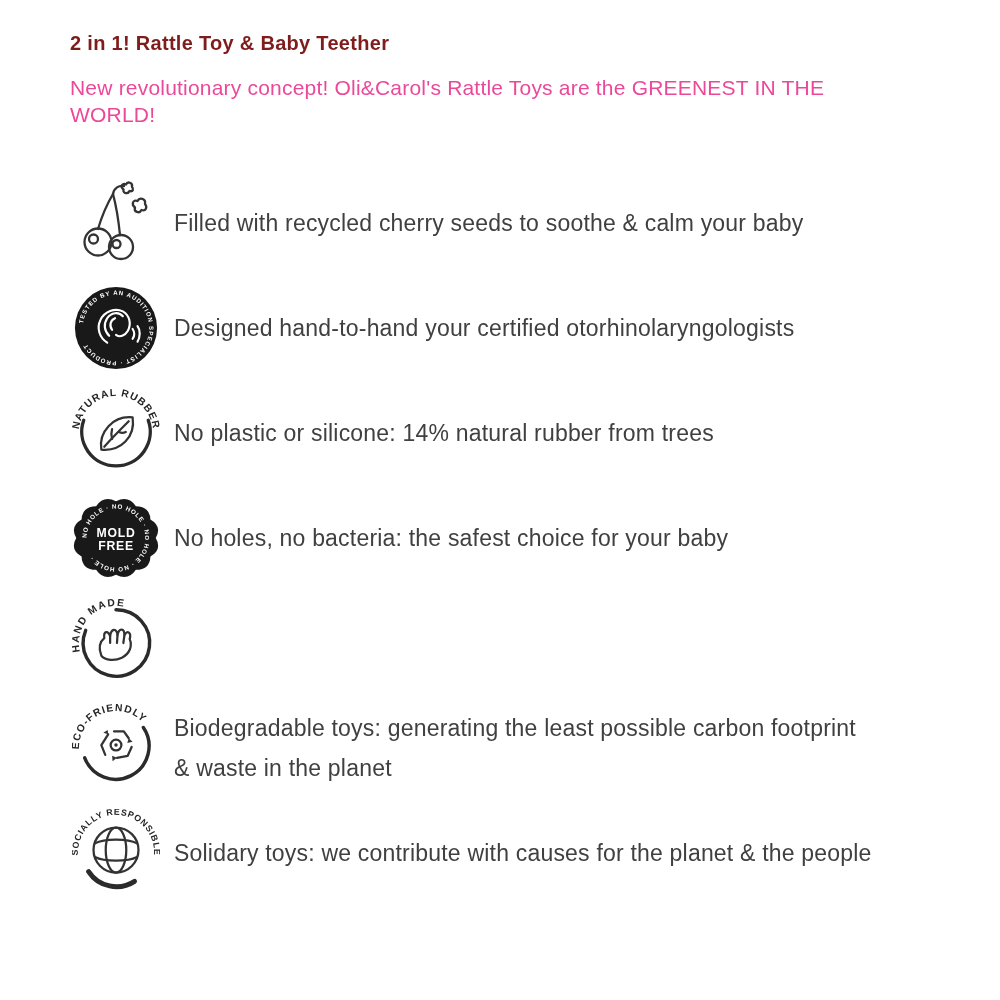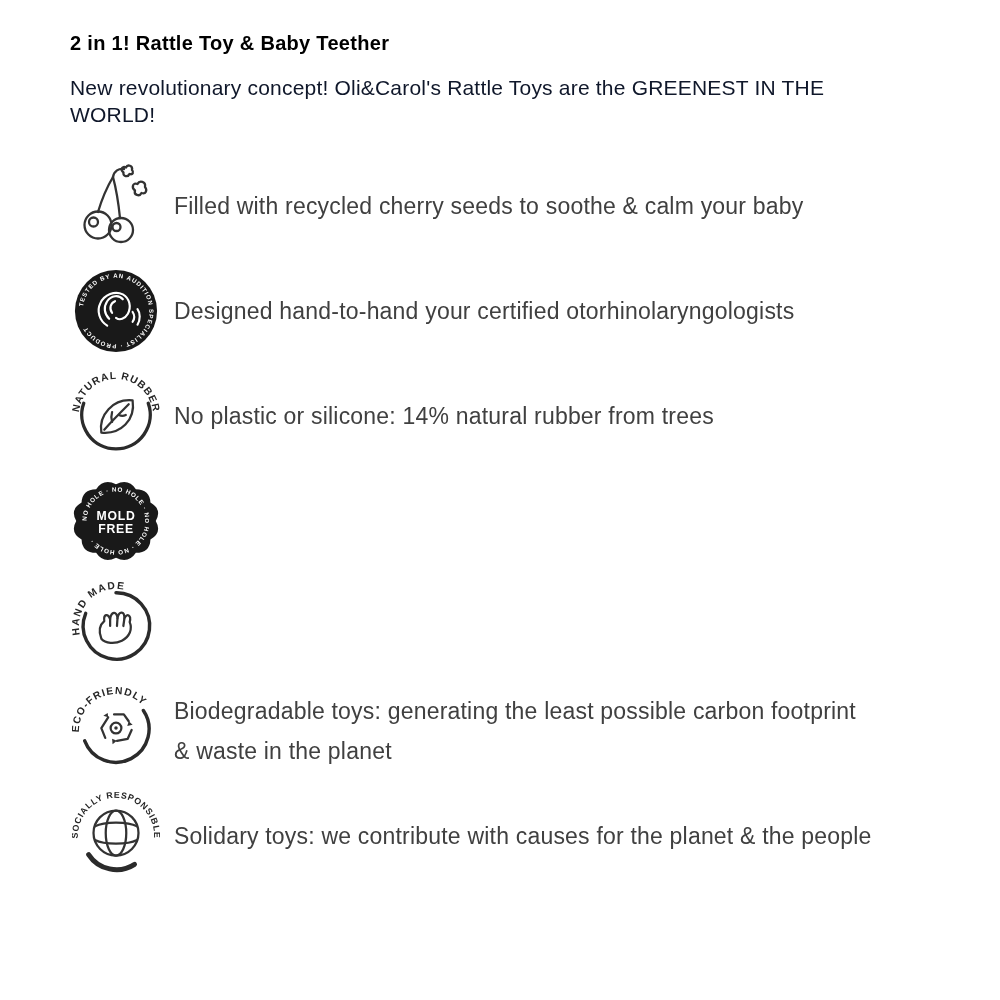--- a/index.html
+++ b/index.html
@@ -8,32 +8,32 @@
     width: 1000px; height: 1000px;
     font-family: "Liberation Sans", sans-serif;
     color: #404040;
     overflow: hidden;
   }
   .container { padding: 30px 70px 0 70px; }
 
   .page-title {
     font-size: 20px;
     font-weight: 700;
-    color: #000000;
+    color: #7f1d1d;
     letter-spacing: 0.3px;
     line-height: 26px;
     margin-bottom: 18px;
   }
   .intro {
     font-size: 21px;
-    color: #0f172a;
+    color: #ec4899;
     letter-spacing: 0.2px;
     line-height: 27px;
     max-width: 835px;
-    margin-bottom: 33px;
+    margin-bottom: 50px;
   }
 
   .feature-row {
     display: flex;
     align-items: center;
     min-height: 89px;
     margin-bottom: 15px;
   }
   .icon-box {
     width: 92px;
@@ -143,20 +143,21 @@
           <defs>
             <path id="arc-mf" d="M15,45 A30,30 0 1 1 75,45 A30,30 0 1 1 15,45"></path>
           </defs>
           <text font-size="6.4" font-weight="700" fill="#ffffff" letter-spacing="0.8">
             <textPath href="#arc-mf" startOffset="0%">NO HOLE · NO HOLE · NO HOLE · NO HOLE ·</textPath>
           </text>
           <text x="45" y="44" text-anchor="middle" font-size="12.5" font-weight="700" fill="#ffffff" letter-spacing="0.8">MOLD</text>
           <text x="45" y="57" text-anchor="middle" font-size="12.5" font-weight="700" fill="#ffffff" letter-spacing="0.8">FREE</text>
         </svg>
       </div>
+      <div class="feature-text">No holes, no bacteria: the safest choice for your baby</div>
     </div>
 
     <div class="feature-row">
       <div class="icon-box">
         <svg width="88" height="88" viewBox="0 0 90 90">
           <defs>
             <path id="arc-hm" d="M13.9,66.8 A38,38 0 0 1 66.8,13.9"></path>
           </defs>
           <text class="arc-text" font-size="10.5" letter-spacing="1.5" text-anchor="middle">
             <textPath href="#arc-hm" startOffset="50%">HAND MADE</textPath>

